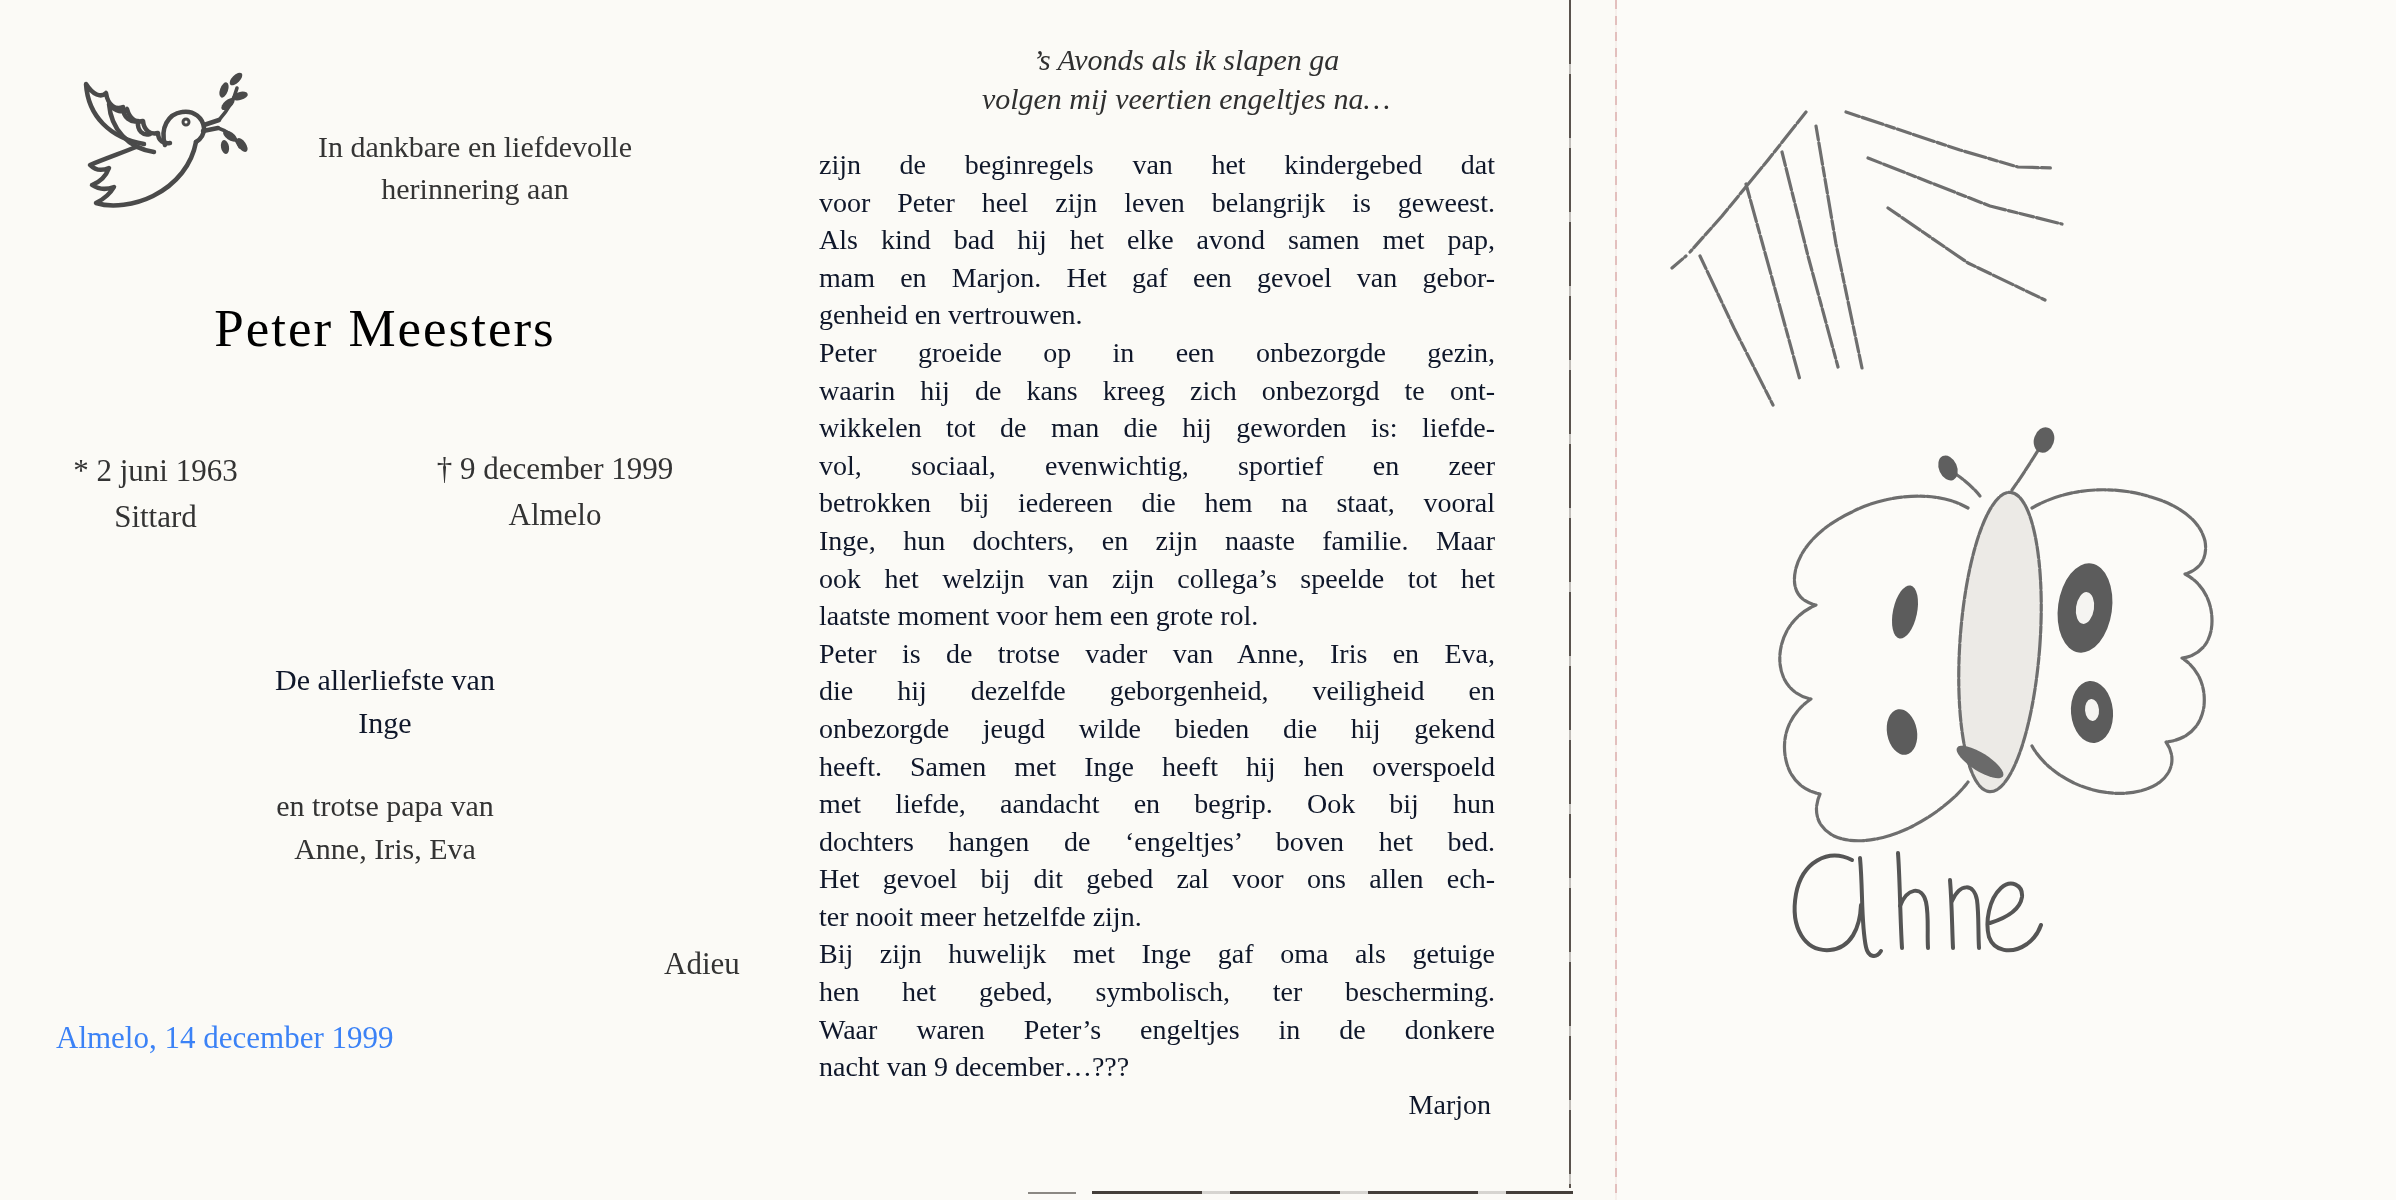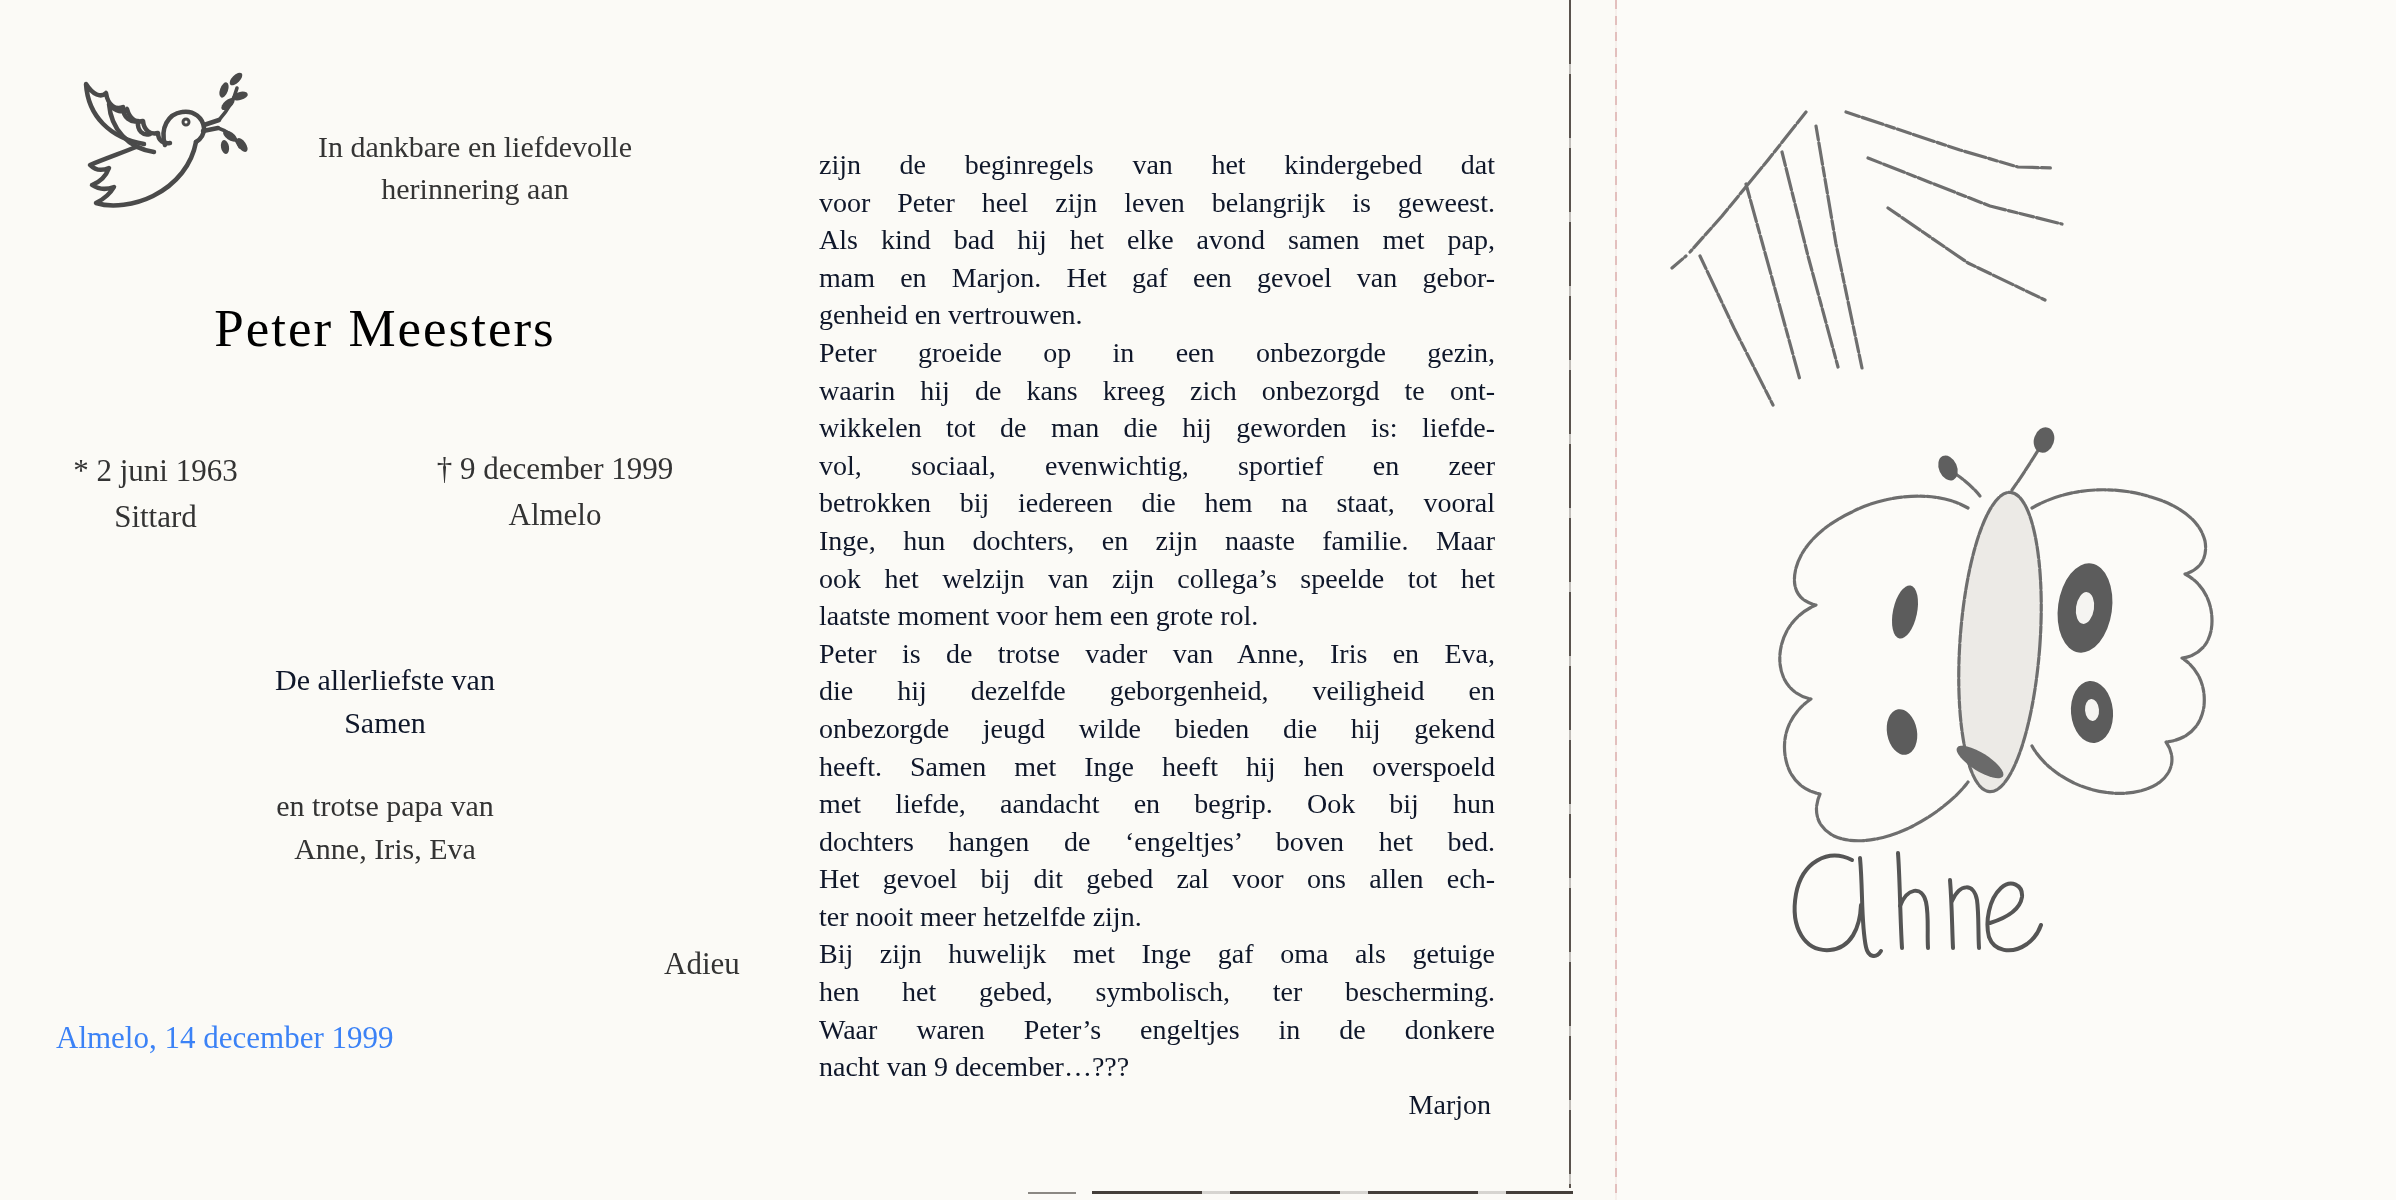--- a/index.html
+++ b/index.html
@@ -106,32 +106,36 @@
     <div>Sittard</div>
   </div>
 
   <div id="death-block" class="abs ctr">
     <div>† 9 december 1999</div>
     <div>Almelo</div>
   </div>
 
   <div id="dearest-block" class="abs ctr">
     <div>De allerliefste van</div>
-    <div>Samen</div>
+    <div>Inge</div>
   </div>
 
   <div id="papa-block" class="abs ctr">
     <div>en trotse papa van</div>
     <div>Anne, Iris, Eva</div>
   </div>
 
   <div id="farewell" class="abs">Adieu</div>
 
   <div id="dateline" class="abs">Almelo, 14 december 1999</div>
 
+  <div id="epigraph" class="abs">
+    <div>’s Avonds als ik slapen ga</div>
+    <div>volgen mij veertien engeltjes na…</div>
+  </div>
 
   <div id="memorial-text" class="abs">
     <div class="jl">zijn de beginregels van het kindergebed dat</div>
     <div class="jl">voor Peter heel zijn leven belangrijk is geweest.</div>
     <div class="jl">Als kind bad hij het elke avond samen met pap,</div>
     <div class="jl">mam en Marjon. Het gaf een gevoel van gebor-</div>
     <div class="pl">genheid en vertrouwen.</div>
     <div class="jl">Peter groeide op in een onbezorgde gezin,</div>
     <div class="jl">waarin hij de kans kreeg zich onbezorgd te ont-</div>
     <div class="jl">wikkelen tot de man die hij geworden is: liefde-</div>

